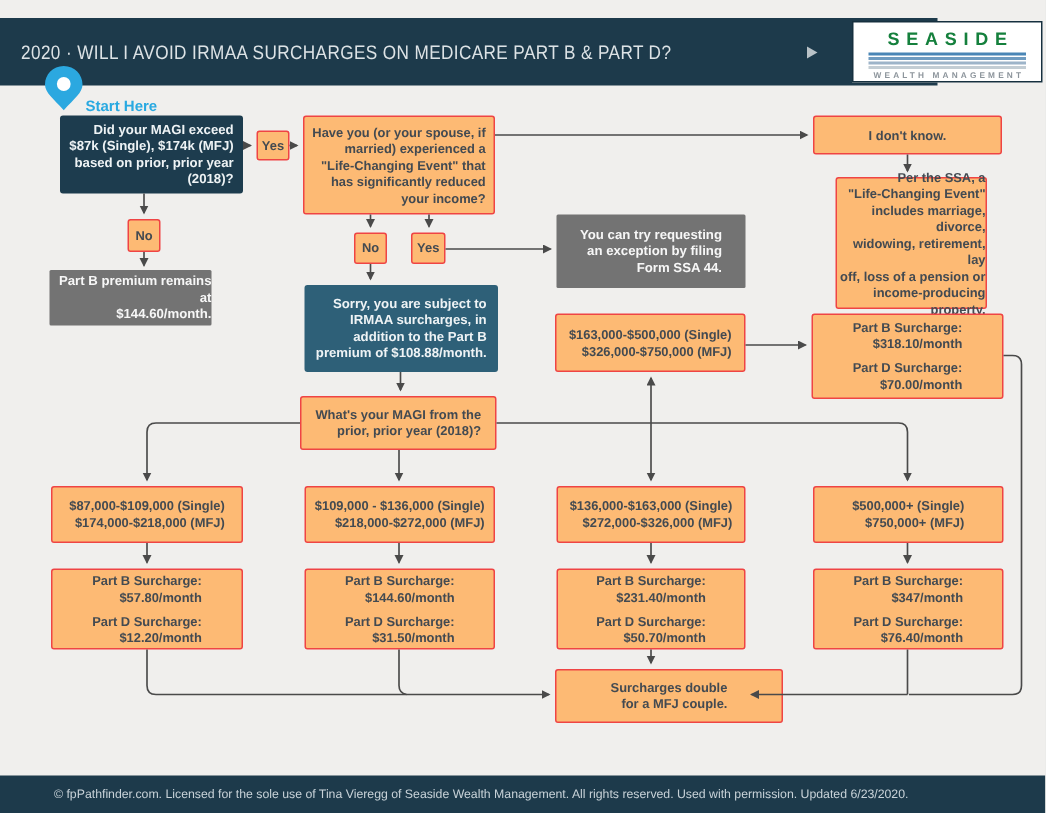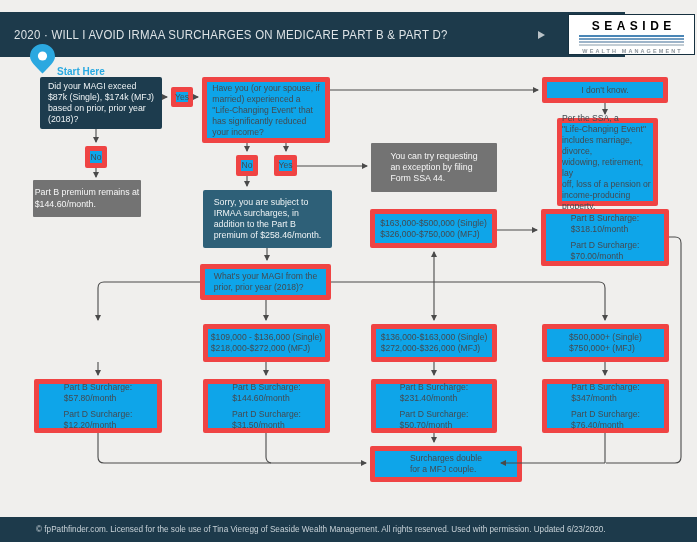--- a/index.html
+++ b/index.html
@@ -7,34 +7,34 @@
         font-family:"Liberation Sans", sans-serif;}
   
   .header{position:absolute;left:0;top:12px;width:625px;height:45px;background:#1d3a4b;}
   .title{position:absolute;left:14px;top:0;height:45px;line-height:45px;color:#dde3e6;
          font-size:13px;letter-spacing:.3px;transform:scaleX(.88);transform-origin:left center;
          white-space:nowrap;font-weight:400;}
   .chev{position:absolute;left:538px;top:19px;width:0;height:0;border-left:7px solid #b9c2c7;
         border-top:4.5px solid transparent;border-bottom:4.5px solid transparent;}
   .logo{position:absolute;left:568px;top:2px;width:127px;height:41px;background:#ffffff;
         border:1px solid #16303f;box-sizing:border-box;text-align:center;padding-top:4px;}
-  .logo-name{font-size:12px;font-weight:bold;color:#000000;letter-spacing:4.5px;text-indent:4.5px;}
+  .logo-name{font-size:12px;font-weight:bold;color:#15803d;letter-spacing:4.5px;text-indent:4.5px;}
   .waves{margin:2px 10px 2px 10px;}
   .waves i{display:block;height:1.5px;margin-bottom:1.6px;}
   .w1{background:#4a86b6;} .w2{background:#6f9bc0;} .w3{background:#9db4c9;} .w4{background:#c3cdd4;}
   .logo-sub{font-size:5.5px;font-weight:bold;color:#8d959c;letter-spacing:2.1px;text-indent:2.1px;}
   
   .footer{position:absolute;left:0;top:517px;width:697px;height:25px;background:#1d3a4b;}
   .footer span{position:absolute;left:36px;top:0;height:25px;line-height:25px;color:#c8d2d8;
         font-size:8.2px;white-space:nowrap;}
   
   .box{position:absolute;box-sizing:border-box;display:flex;flex-direction:column;
-       align-items:center;justify-content:center;text-align:left;white-space:pre-line;
-       font-size:8.6px;line-height:1.28;z-index:2;}
-  .white{background:#0ea5e9;border:5px solid #ef4444;border-radius:2px;color:#434a51;}
+       align-items:center;justify-content:center;text-align:right;white-space:pre-line;
+       font-size:8.6px;line-height:1.28;z-index:2;font-weight:bold;}
+  .white{background:#fdba74;border:1px solid #ef4444;border-radius:2px;color:#434a51;}
   .navy{background:#1d3c4e;color:#eef3f5;border-radius:2px;font-size:8.8px;}
   .teal{background:#2e6078;color:#eef3f5;border-radius:2px;font-size:8.8px;}
   .black{background:#737373;color:#f7f7f7;border-radius:1px;font-size:8.8px;}
   .partbox div + div{margin-top:5px;}
   .start-label{position:absolute;left:57px;top:66px;color:#29a9e1;font-size:10px;font-weight:bold;z-index:3;}
   svg.lines{position:absolute;left:0;top:0;z-index:4;pointer-events:none;}
 </style>
 </head>
 <body>
 
@@ -68,21 +68,21 @@
 has significantly reduced
 your income?</div>
   <div class="box white" style="left:85px;top:146px;width:22px;height:22px;">No</div>
   <div class="box black" style="left:33px;top:180px;width:108px;height:37px;">Part B premium remains at
 $144.60/month.</div>
   <div class="box white" style="left:236px;top:155px;width:22px;height:21px;">No</div>
   <div class="box white" style="left:274px;top:155px;width:23px;height:21px;">Yes</div>
   <div class="box teal" style="left:203px;top:190px;width:129px;height:58px;">Sorry, you are subject to
 IRMAA surcharges, in
 addition to the Part B
-premium of $258.46/month.</div>
+premium of $108.88/month.</div>
   <div class="box black" style="left:371px;top:143px;width:126px;height:49px;">You can try requesting
 an exception by filing
 Form SSA 44.</div>
   <div class="box white" style="left:542px;top:77px;width:126px;height:26px;">I don't know.</div>
   <div class="box white" style="left:557px;top:118px;width:101px;height:88px;">Per the SSA, a
 "Life-Changing Event"
 includes marriage, divorce,
 widowing, retirement, lay
 off, loss of a pension or
 income-producing
@@ -91,20 +91,22 @@
     <div>Part B Surcharge:
 $318.10/month</div>
     <div>Part D Surcharge:
 $70.00/month</div>
   </div>
   <div class="box white" style="left:370px;top:209px;width:127px;height:39px;">$163,000-$500,000 (Single)
 $326,000-$750,000 (MFJ)</div>
   <div class="box white" style="left:200px;top:264px;width:131px;height:36px;">What's your MAGI from the
 prior, prior year (2018)?</div>
 
+  <div class="box white" style="left:34px;top:324px;width:128px;height:38px;">$87,000-$109,000 (Single)
+$174,000-$218,000 (MFJ)</div>
   <div class="box white" style="left:203px;top:324px;width:127px;height:38px;">$109,000 - $136,000 (Single)
 $218,000-$272,000 (MFJ)</div>
   <div class="box white" style="left:371px;top:324px;width:126px;height:38px;">$136,000-$163,000 (Single)
 $272,000-$326,000 (MFJ)</div>
   <div class="box white" style="left:542px;top:324px;width:127px;height:38px;">$500,000+ (Single)
 $750,000+ (MFJ)</div>
 
   <div class="box white partbox" style="left:34px;top:379px;width:128px;height:54px;">
     <div>Part B Surcharge:
 $57.80/month</div>

